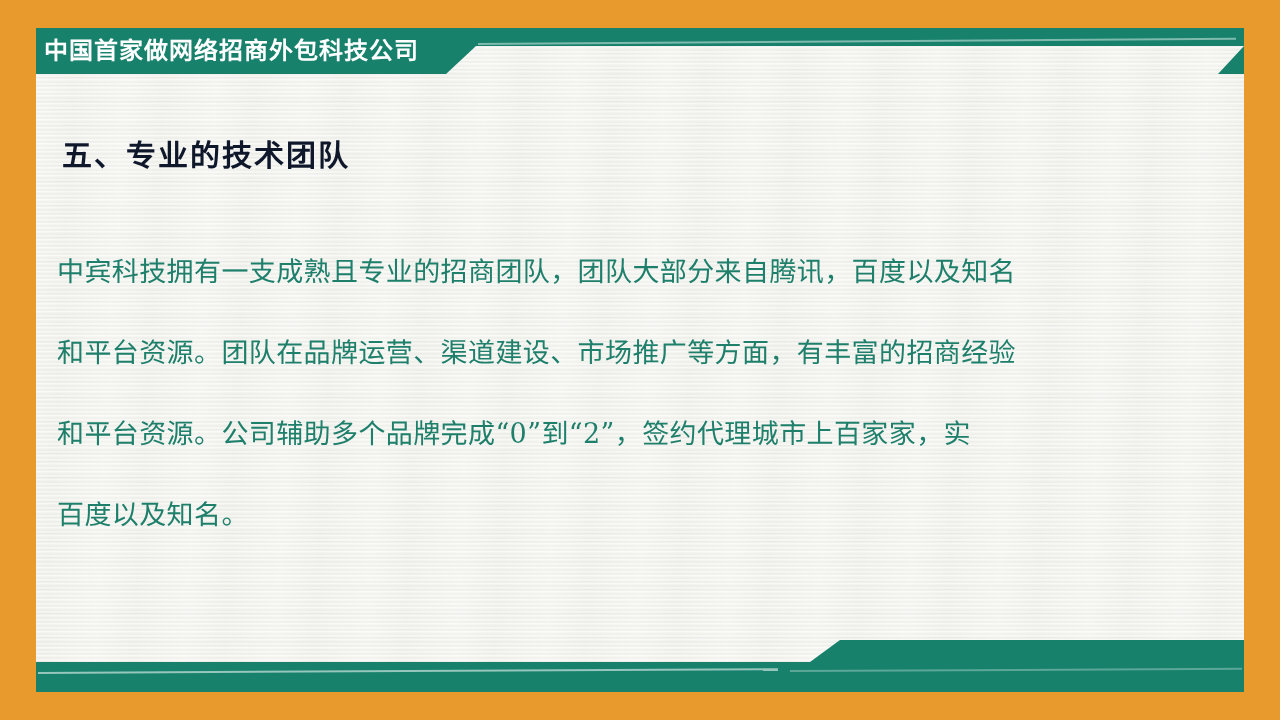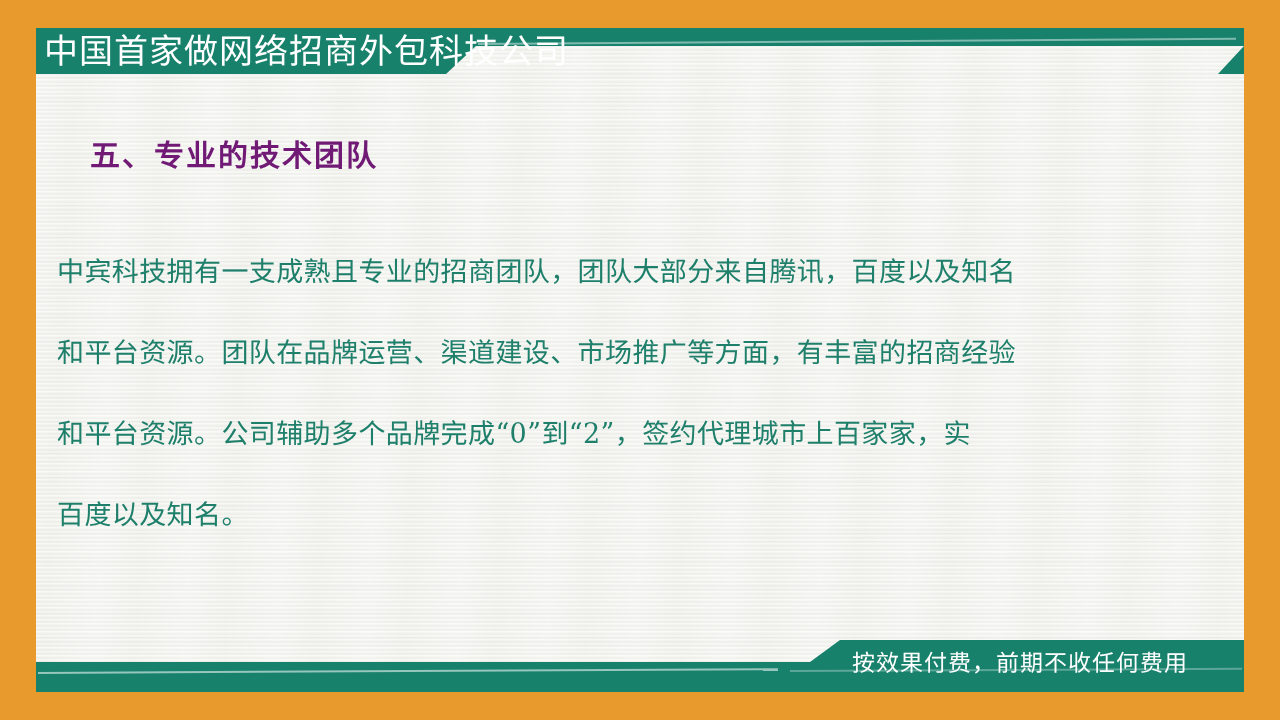--- a/index.html
+++ b/index.html
@@ -93,40 +93,39 @@
     height: 2px;
     background: rgba(255,255,255,0.45);
     transform: rotate(-0.40deg);
     transform-origin: left center;
   }
 
   .header-title {
     position: absolute;
     left: 44px;
     top: 34px;
-    font-size: 34px;
-    font-weight: normal;
+    font-size: 24px;
+    font-weight: bold;
     color: #ffffff;
     letter-spacing: 1px;
     white-space: nowrap;
     line-height: 34px;
   }
 
   
   .section-heading {
     position: absolute;
     left: 62px;
     top: 136px;
     font-size: 30px;
     font-weight: bold;
-    color: #701a75;
+    color: #0f172a;
     letter-spacing: 2px;
     white-space: nowrap;
     line-height: 40px;
-    margin-left: 28px;
   }
 
   
   .body-copy {
     position: absolute;
     left: 50px;
     top: 228px;
     width: 1140px;
     font-family: "DejaVu Serif", "Liberation Serif", serif;
     font-size: 27px;
@@ -207,15 +206,14 @@
     <p>中宾科技拥有一支成熟且专业的招商团队，团队大部分来自腾讯，百度以及知名</p>
     <p>和平台资源。团队在品牌运营、渠道建设、市场推广等方面，有丰富的招商经验</p>
     <p>和平台资源。公司辅助多个品牌完成“0”到“2”，签约代理城市上百家家，实</p>
     <p>百度以及知名。</p>
   </div>
 
   <div class="footer-band"></div>
   <div class="footer-hairline"></div>
   <div class="footer-hairline-right"></div>
 
-  <div class="footer-text">按效果付费，前期不收任何费用</div>
 
 </div>
 
 </body></html>

